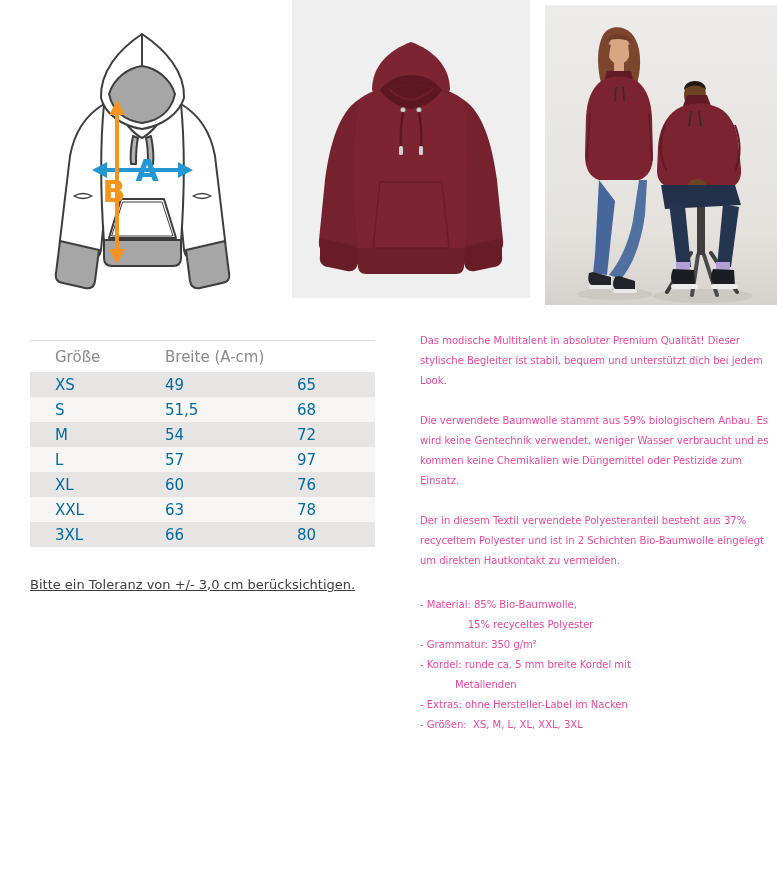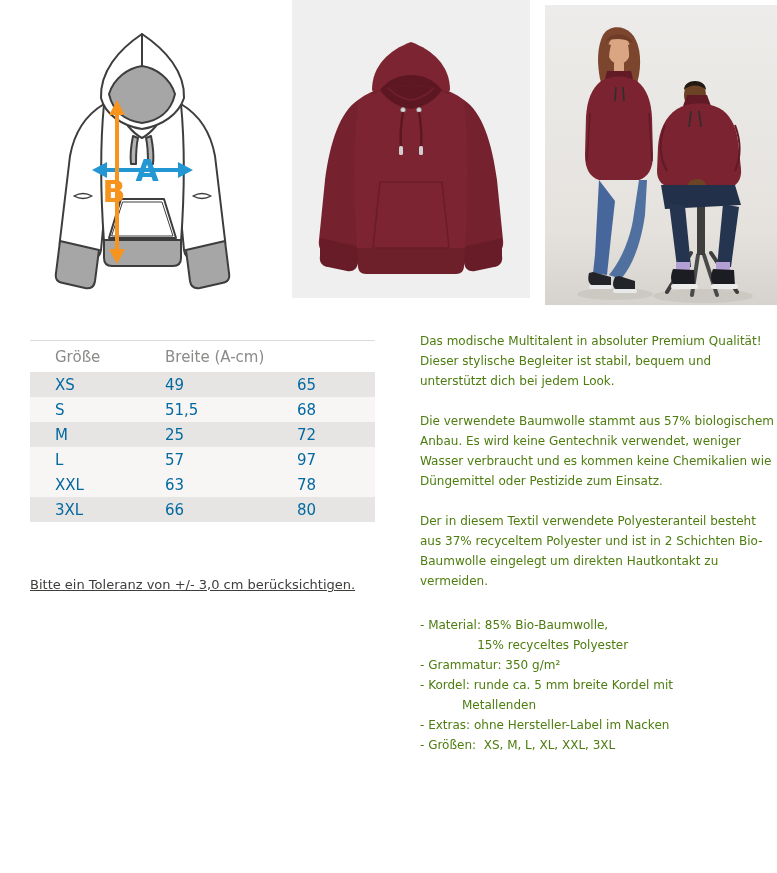--- a/index.html
+++ b/index.html
@@ -32,21 +32,21 @@
 
   
   #tolerance-note {
     position:absolute; left:30px; top:577px; width:400px;
     font-size:13px; color:#3e3d3b; white-space:nowrap;text-decoration:underline;
   }
 
   
   #description {
     position:absolute; left:420px; top:331px; width:356px;
-    font-size:12px; line-height:20px; color:#4d7c0f;
+    font-size:10px; line-height:20px; color:#ec4899;
     hyphens:auto; -webkit-hyphens:auto;
   }
   #description p { margin:0 0 20px 0; }
   #spec-list { white-space:pre-wrap;margin-top:24px; }
 </style>
 </head>
 <body>
 
 <div class="img-box" id="size-guide-image">
   <svg viewBox="0 0 285 320">
@@ -191,45 +191,50 @@
     <span>49</span>
     <span>65</span>
   </div>
   <div class="trow stripe-light">
     <span>S</span>
     <span>51,5</span>
     <span>68</span>
   </div>
   <div class="trow stripe-dark">
     <span>M</span>
-    <span>25</span>
+    <span>54</span>
     <span>72</span>
   </div>
   <div class="trow stripe-light">
     <span>L</span>
     <span>57</span>
     <span>97</span>
   </div>
+  <div class="trow stripe-dark">
+    <span>XL</span>
+    <span>60</span>
+    <span>76</span>
+  </div>
   <div class="trow stripe-light">
     <span>XXL</span>
     <span>63</span>
     <span>78</span>
   </div>
   <div class="trow stripe-dark">
     <span>3XL</span>
     <span>66</span>
     <span>80</span>
   </div>
 </div>
 
 <div id="tolerance-note">Bitte ein Toleranz von +/- 3,0 cm berücksichtigen.</div>
 
 <div id="description">
   <p>Das modische Multitalent in absoluter Premium Qualität! Dieser stylische Begleiter ist stabil, bequem und unterstützt dich bei jedem Look.</p>
-  <p>Die verwendete Baumwolle stammt aus 57% biologischem Anbau. Es wird keine Gentechnik verwendet, weniger Wasser verbraucht und es kommen keine Chemikalien wie Düngemittel oder Pestizide zum Einsatz.</p>
+  <p>Die verwendete Baumwolle stammt aus 59% biologischem Anbau. Es wird keine Gentechnik verwendet, weniger Wasser verbraucht und es kommen keine Chemikalien wie Düngemittel oder Pestizide zum Einsatz.</p>
   <p>Der in diesem Textil verwendete Polyesteranteil besteht aus 37% recyceltem Polyester und ist in 2 Schichten Bio-Baumwolle eingelegt um direkten Hautkontakt zu vermeiden.</p>
   <div id="spec-list">- Material: 85% Bio-Baumwolle,
                15% recyceltes Polyester
 - Grammatur: 350 g/m²
 - Kordel: runde ca. 5 mm breite Kordel mit
            Metallenden
 - Extras: ohne Hersteller-Label im Nacken
 - Größen:  XS, M, L, XL, XXL, 3XL</div>
 </div>
 

